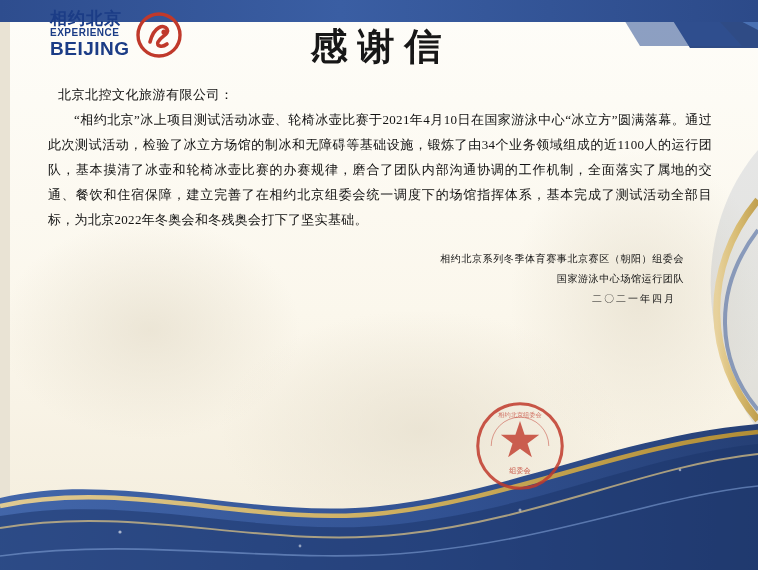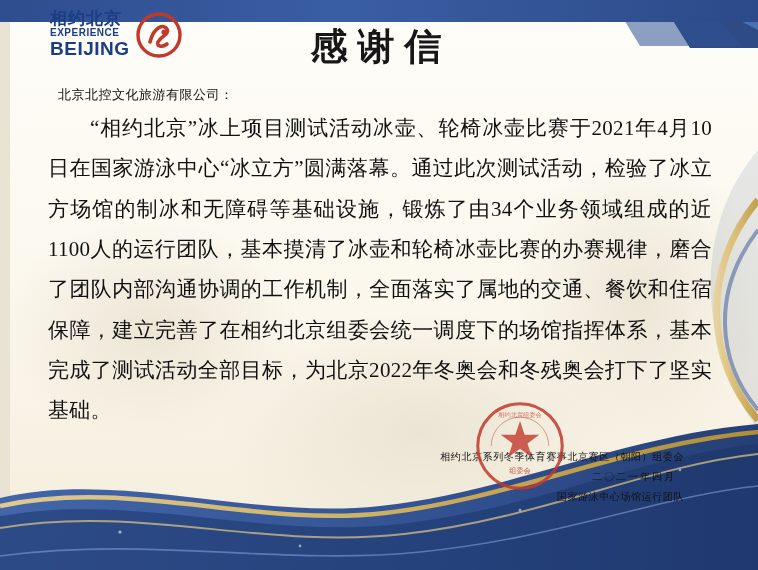--- a/index.html
+++ b/index.html
@@ -99,21 +99,21 @@
   }
 
   .salutation {
     font-size: 13px;
     color: #111;
     margin: 6px 0 4px 16px;
     letter-spacing: 0.5px;
   }
 
   .para {
-    font-size: 21px;
+    font-size: 13px;
     color: #111;
     line-height: 1.92;
     text-align: justify;
     text-justify: inter-ideograph;
     text-indent: 2em;
     margin: 0 8px 0 6px;
     letter-spacing: 0.3px;
   }
   .para + .para { margin-top: 2px; }
 
@@ -214,22 +214,22 @@
     </div>
   </div>
 
   <div class="letter">
     <div class="title">感谢信</div>
     <div class="salutation">北京北控文化旅游有限公司：</div>
     <p class="para">“相约北京”冰上项目测试活动冰壶、轮椅冰壶比赛于2021年4月10日在国家游泳中心“冰立方”圆满落幕。通过此次测试活动，检验了冰立方场馆的制冰和无障碍等基础设施，锻炼了由34个业务领域组成的近1100人的运行团队，基本摸清了冰壶和轮椅冰壶比赛的办赛规律，磨合了团队内部沟通协调的工作机制，全面落实了属地的交通、餐饮和住宿保障，建立完善了在相约北京组委会统一调度下的场馆指挥体系，基本完成了测试活动全部目标，为北京2022年冬奥会和冬残奥会打下了坚实基础。</p>
 
     <div class="sign-block">
       <div class="sign-line">相约北京系列冬季体育赛事北京赛区（朝阳）组委会</div>
+      <div class="sign-line">国家游泳中心场馆运行团队</div>
       <div class="sign-line date">二〇二一年四月</div>
-      <div class="sign-line">国家游泳中心场馆运行团队</div>
     </div>
   </div>
 
   <svg class="seal" viewBox="0 0 100 100">
     <circle cx="50" cy="50" r="44" fill="none" stroke="#c0392b" stroke-width="3.2" opacity="0.85"></circle>
     <path d="M50 24 L54.8 38.4 L70 38.4 L57.8 47.3 L62.4 61.6 L50 52.8 L37.6 61.6 L42.2 47.3 L30 38.4 L45.2 38.4 Z" fill="#c0392b" opacity="0.8"></path>
     <path d="M20 50 a30 30 0 0 1 60 0" fill="none" stroke="#c0392b" stroke-width="1" opacity="0.5"></path>
     <text x="50" y="78" text-anchor="middle" font-size="7.5" fill="#c0392b" opacity="0.85" font-family="Liberation Serif, serif">组委会</text>
     <text x="50" y="20" text-anchor="middle" font-size="6.5" fill="#c0392b" opacity="0.7" font-family="Liberation Serif, serif">相约北京组委会</text>
   </svg>

